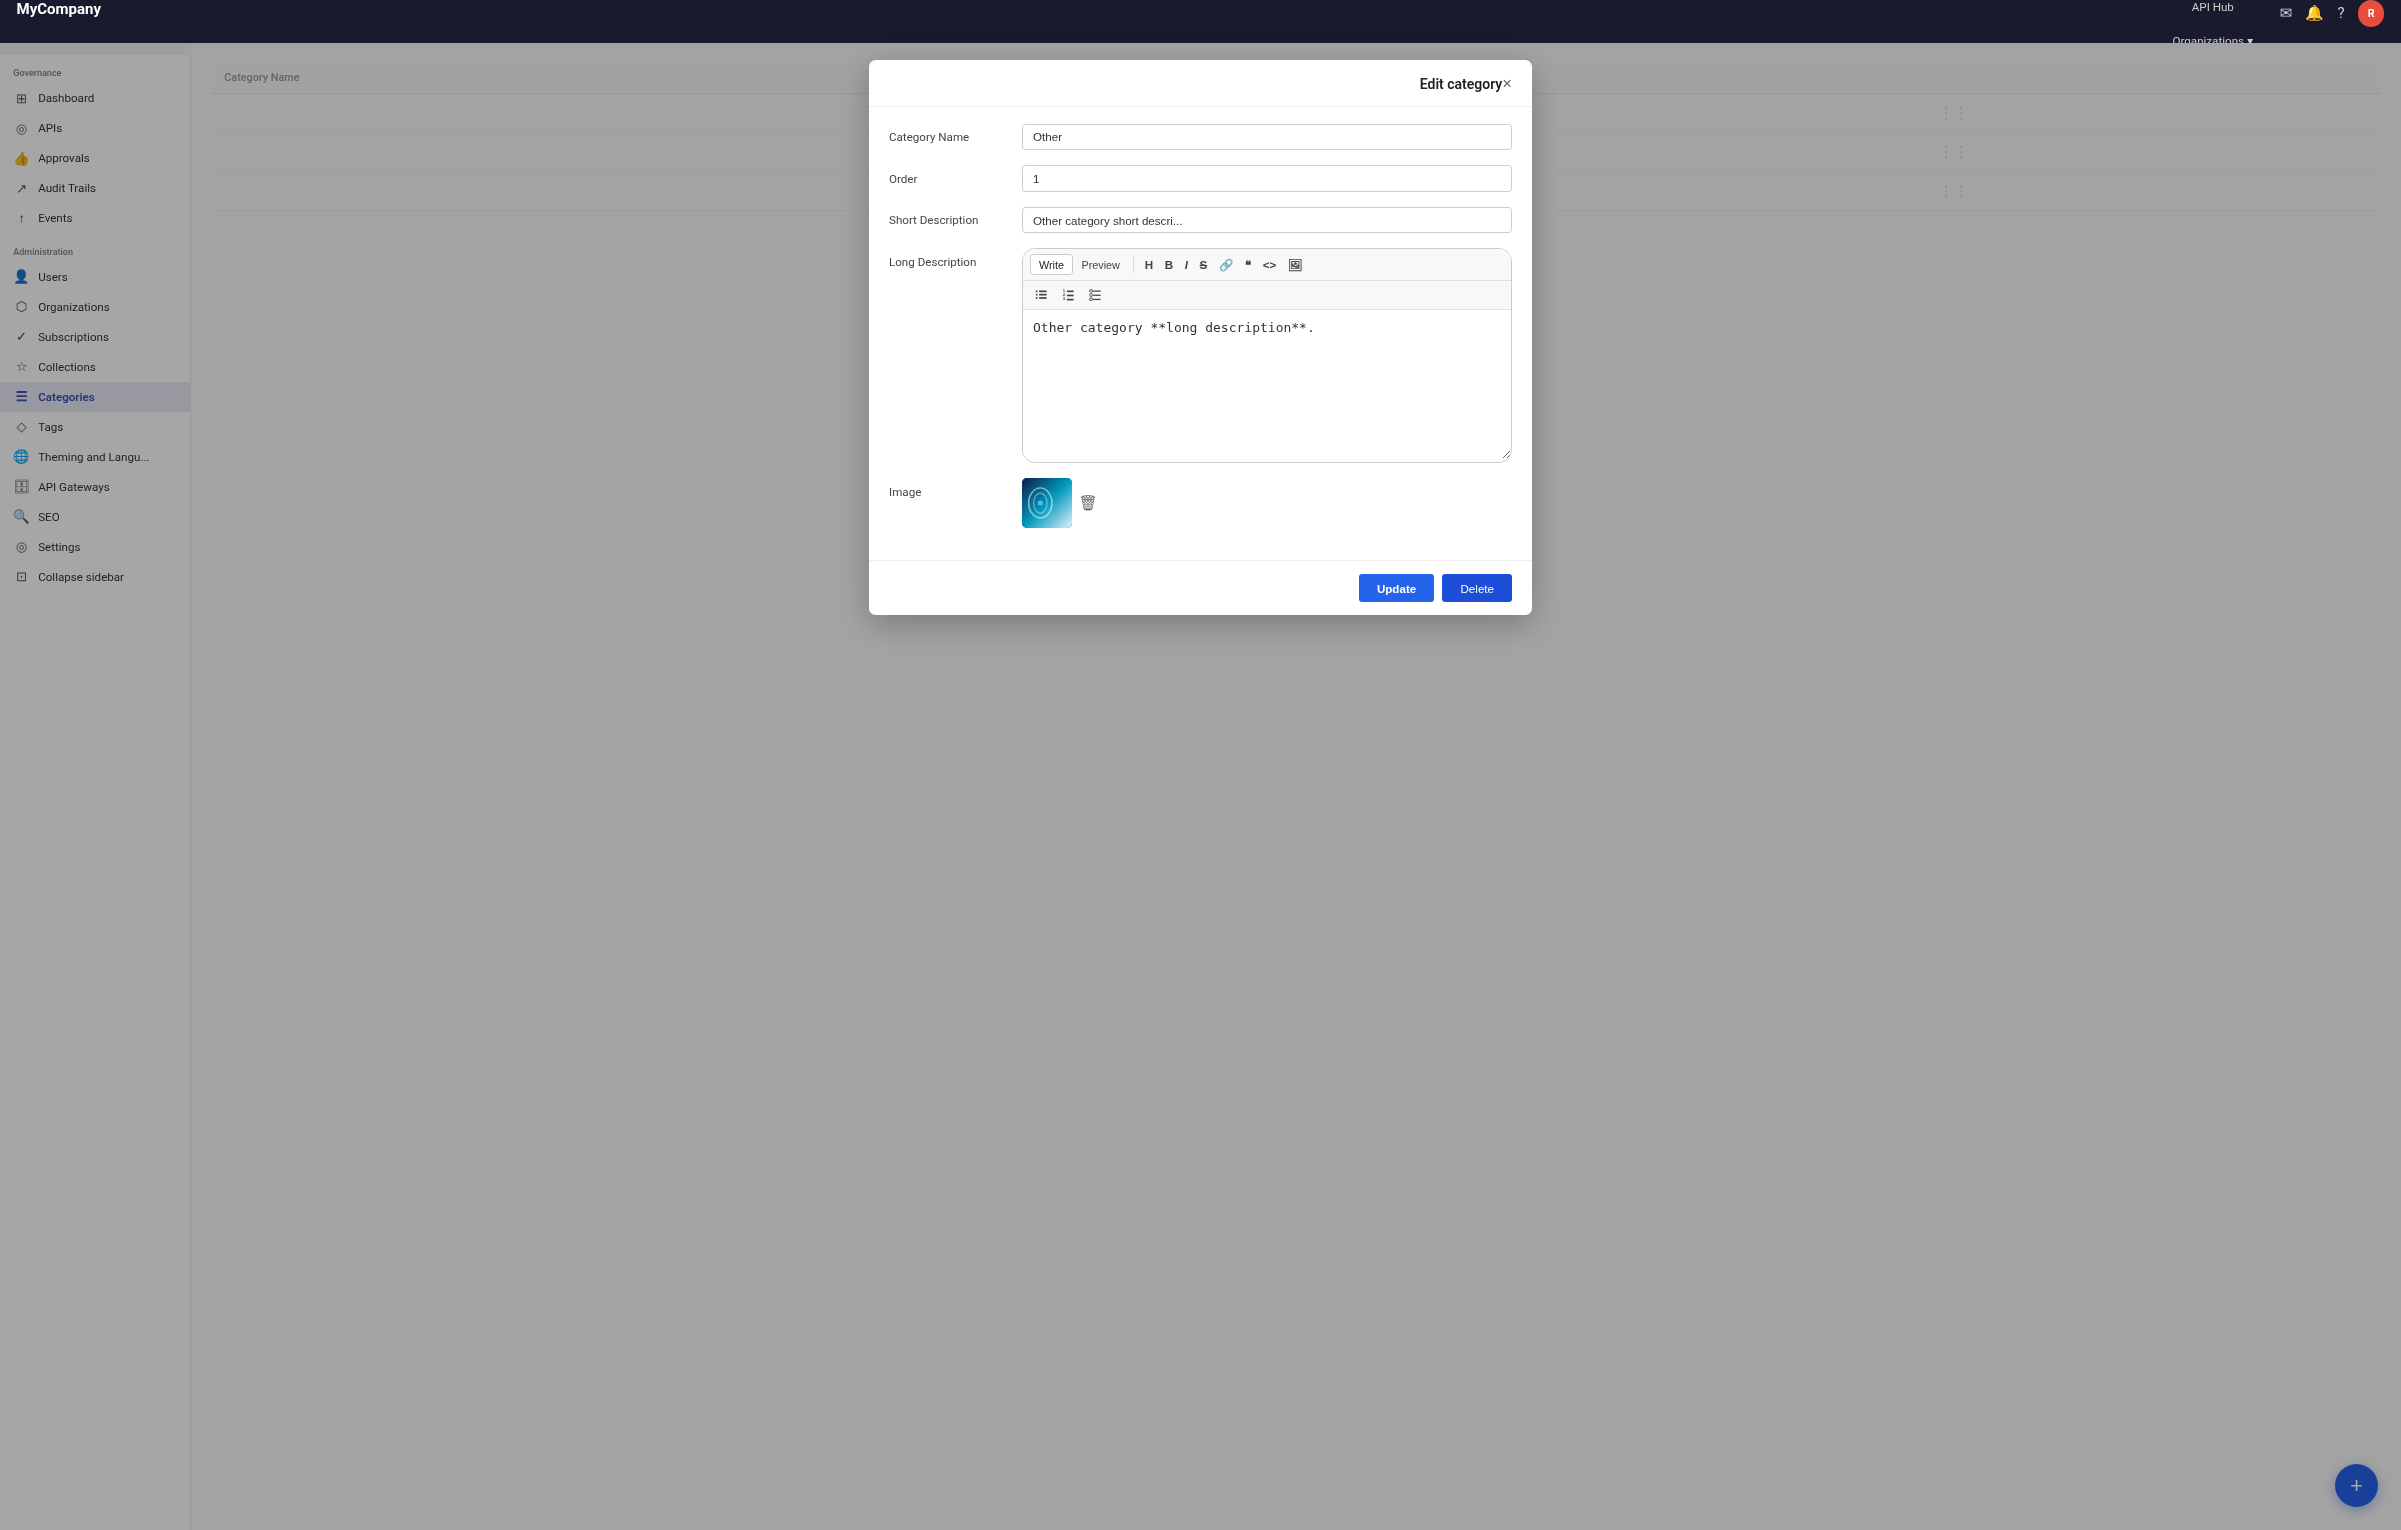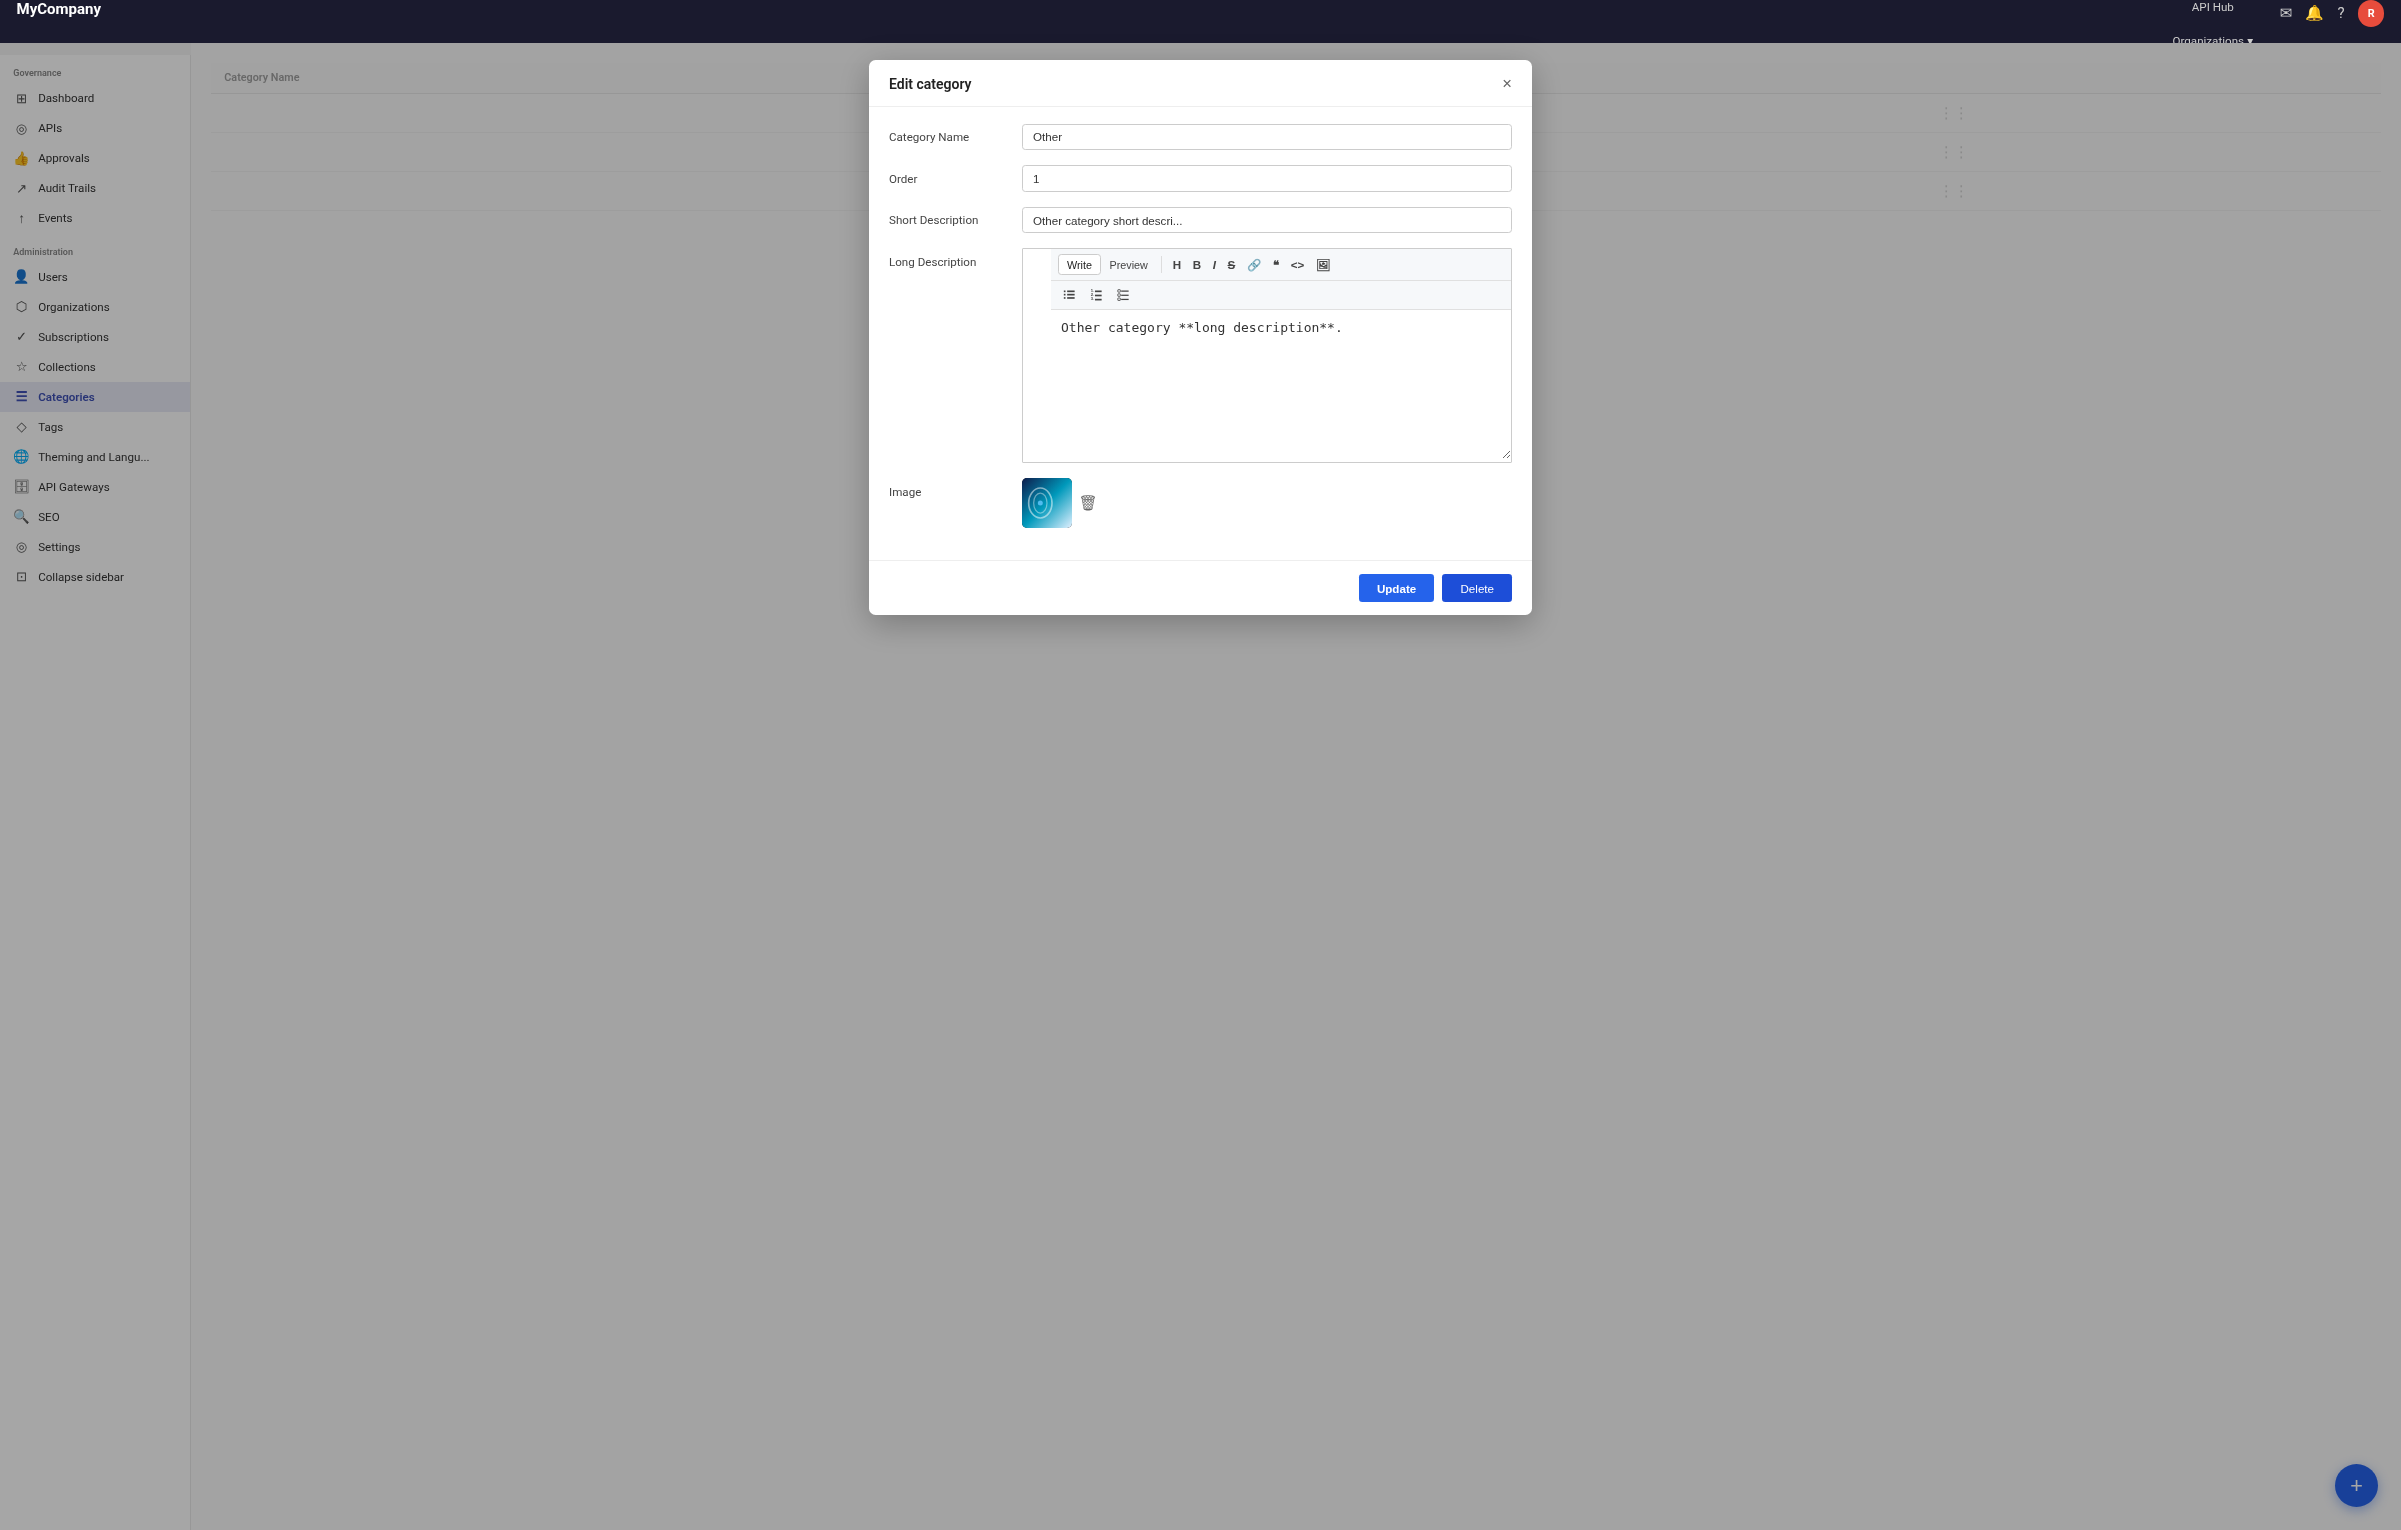--- a/index.html
+++ b/index.html
@@ -41,40 +41,40 @@
       padding-top: 16.6px;
     }
 
     
     .modal {
       background: #fff; border-radius: 6.6px; width: 663px; max-height: calc(100vh - 75px);
       overflow-y: auto; box-shadow: 0 8.3px 33px rgba(0,0,0,0.25);
       position: relative;
     }
     .modal-header {
-      display: flex; align-items: center; justify-content: space-between;
+      display: flex; align-items: center; justify-content: flex-end;
       padding: 16.6px 20px 13.3px; border-bottom: 0.8px solid #eee;
     }
     .modal-title { font-size: 14px; font-weight: 600; color: #222; }
     .modal-close { cursor: pointer; font-size: 16.6px; color: #666; background: none; border: none; line-height: 1; }
 
     .modal-body { padding: 16.6px 20px; }
 
     .form-row { display: flex; align-items: flex-start; margin-bottom: 15px; }
     .form-label { width: 133px; font-size: 11.6px; color: #444; padding-top: 6.6px; flex-shrink: 0; }
     .form-control { flex: 1; }
 
     .input-field {
       width: 100%; padding: 5.8px 10px; border: 0.8px solid #ccc; border-radius: 3.3px;
       font-size: 11.6px; color: #333; outline: none;
       background: #fff;
     }
 
     
-    .md-editor { border: 0.8px solid #ccc; border-radius: 1px; overflow: hidden; padding-left: 28px; }
+    .md-editor { border: 0.8px solid #ccc; border-radius: 13px; overflow: hidden; }
     .md-toolbar { display: flex; align-items: center; gap: 0; padding: 5px 6.6px; background: #f6f8fa; border-bottom: 0.8px solid #e0e0e0; flex-wrap: wrap; }
     .md-tab { padding: 3.3px 8.3px; font-size: 10.8px; cursor: pointer; border-radius: 3.3px; color: #444; background: none; border: none; }
     .md-tab.active { background: #fff; border: 0.8px solid #ccc; color: #222; font-weight: 500; }
     .md-sep { width: 0.8px; height: 16.6px; background: #ddd; margin: 0 5px; }
     .md-btn { padding: 3.3px 5.8px; cursor: pointer; font-size: 11.6px; color: #444; background: none; border: none; border-radius: 2.5px; line-height: 1; font-weight: bold; }
     .md-toolbar-row2 { display: flex; align-items: center; gap: 1.7px; padding: 3.3px 6.6px; background: #f6f8fa; border-bottom: 0.8px solid #e0e0e0; }
     .md-textarea {
       width: 100%; min-height: 149px; padding: 10px; border: none; outline: none;
       font-family: monospace; font-size: 13px; color: #333; resize: vertical;
       background: #fff;

